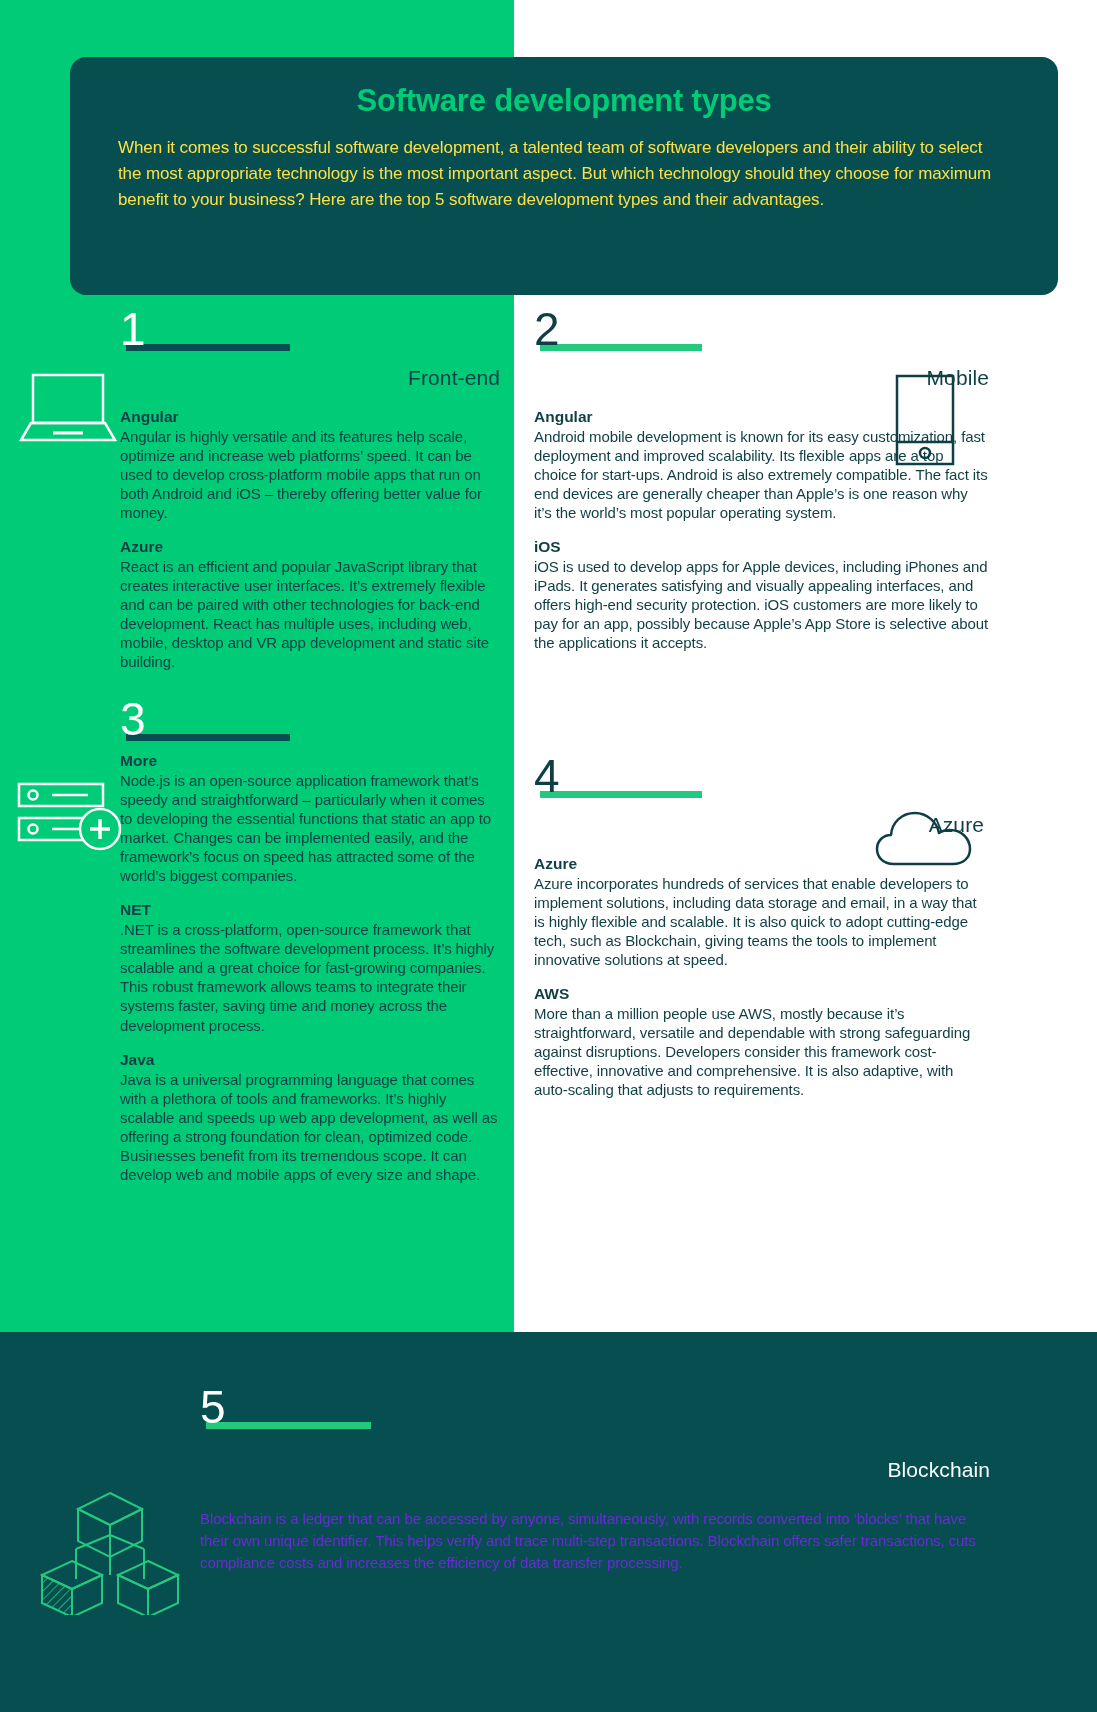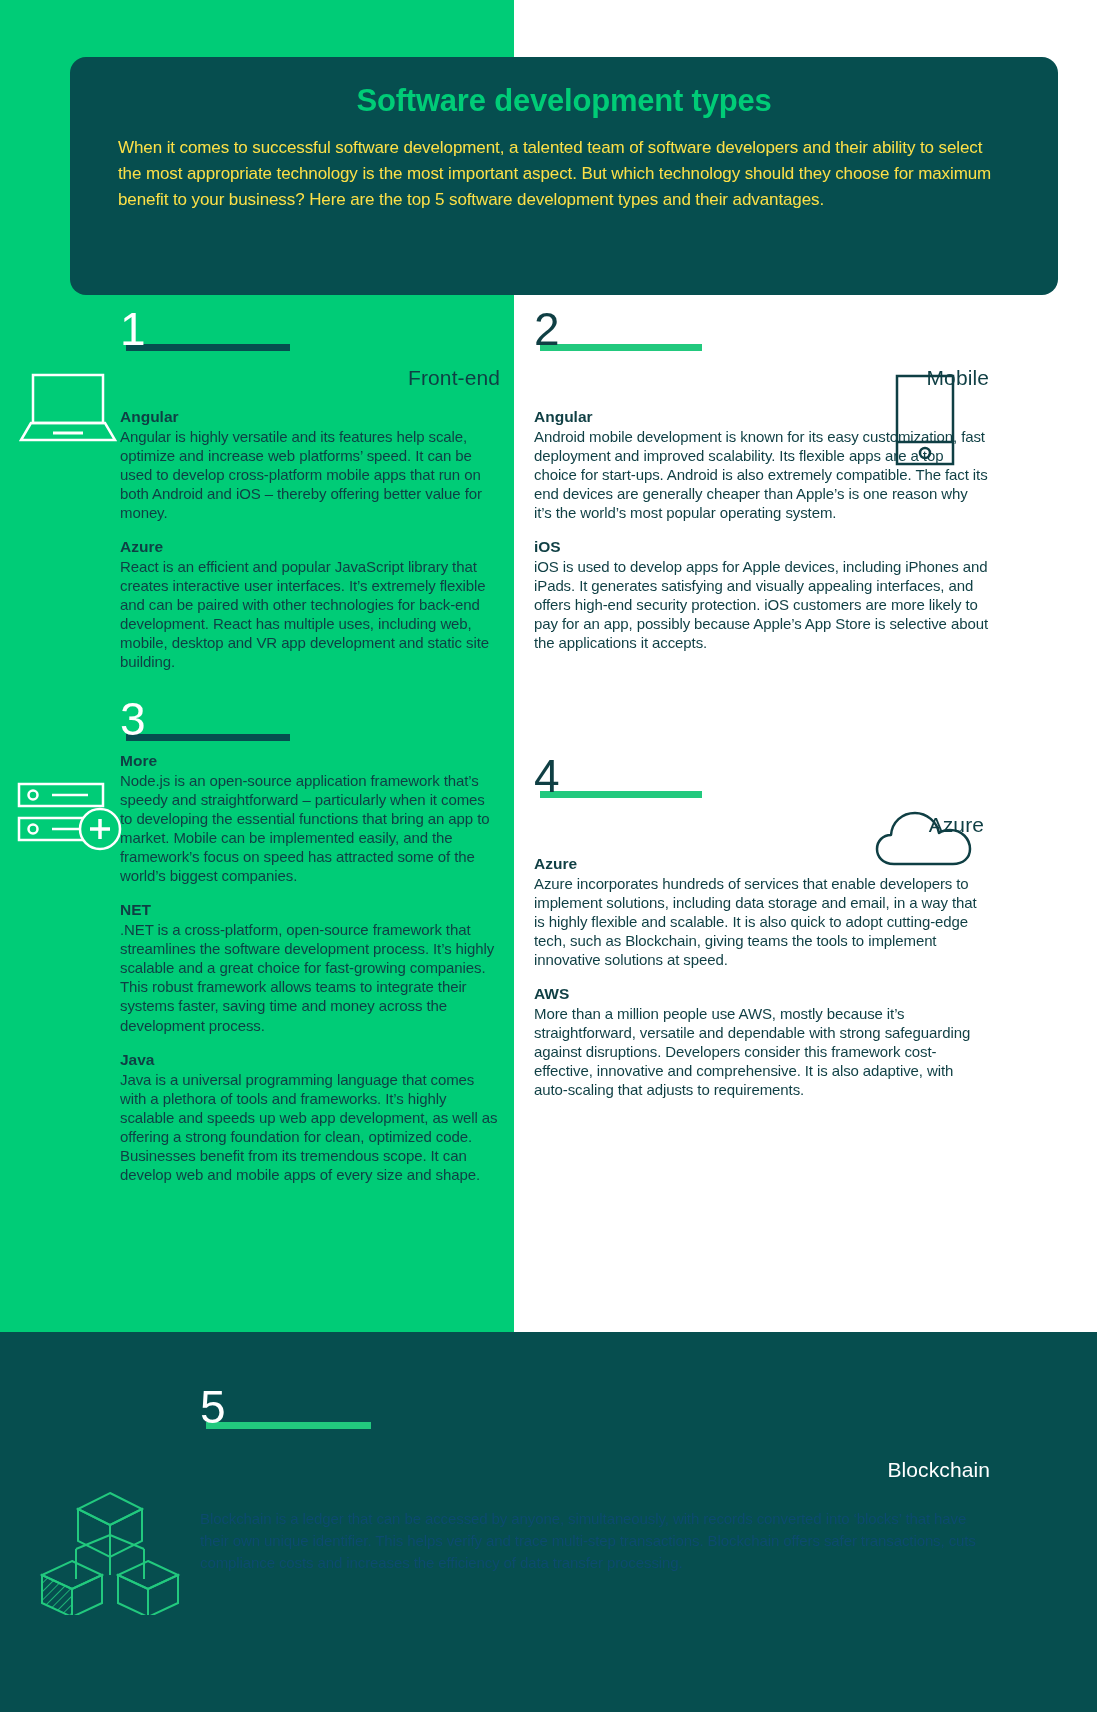--- a/index.html
+++ b/index.html
@@ -103,21 +103,21 @@
   .on-white .sec-num { color: #0f3f44; }
   .on-white .sec-rule { background: #22c97e; }
   .on-white .sec-name,
   .on-white .item-title,
   .on-white .item-body { color: #0f3f44; }
 
   
   .on-dark .sec-num { color: #ffffff; }
   .on-dark .sec-rule { background: #22c97e; }
   .on-dark .sec-name { color: #ffffff; font-size: 21px; }
-  .on-dark .item-body { color: #0c4a6e; font-size: 15px; line-height: 1.45; }
+  .on-dark .item-body { color: #6d28d9; font-size: 15px; line-height: 1.45; }
 
   
   #sec-frontend  { left: 120px; top: 318px; width: 380px; }
   #sec-backend   { left: 120px; top: 708px; width: 380px; }
   #sec-mobile    { left: 534px; top: 318px; width: 455px; }
   #sec-cloud     { left: 534px; top: 765px; width: 450px; }
   #sec-blockchain{ left: 200px; top: 1396px; width: 790px; }
 
   #sec-frontend .sec-rule  { width: 164px; }
   #sec-backend  .sec-rule  { width: 164px; }
@@ -227,21 +227,21 @@
     </div>
   </div>
 
   <div class="section on-green" id="sec-backend">
     <div class="sec-rule-wrap">
       <div class="sec-num">3</div>
       <div class="sec-rule"></div>
     </div>
     <div class="item">
       <div class="item-title">More</div>
-      <div class="item-body">Node.js is an open-source application framework that’s speedy and straightforward – particularly when it comes to developing the essential functions that bring an app to market. Mobile can be implemented easily, and the framework’s focus on speed has attracted some of the world’s biggest companies.</div>
+      <div class="item-body">Node.js is an open-source application framework that’s speedy and straightforward – particularly when it comes to developing the essential functions that static an app to market. Changes can be implemented easily, and the framework’s focus on speed has attracted some of the world’s biggest companies.</div>
     </div>
     <div class="item">
       <div class="item-title">NET</div>
       <div class="item-body">.NET is a cross-platform, open-source framework that streamlines the software development process. It’s highly scalable and a great choice for fast-growing companies. This robust framework allows teams to integrate their systems faster, saving time and money across the development process.</div>
     </div>
     <div class="item">
       <div class="item-title">Java</div>
       <div class="item-body">Java is a universal programming language that comes with a plethora of tools and frameworks. It’s highly scalable and speeds up web app development, as well as offering a strong foundation for clean, optimized code. Businesses benefit from its tremendous scope. It can develop web and mobile apps of every size and shape.</div>
     </div>
   </div>

